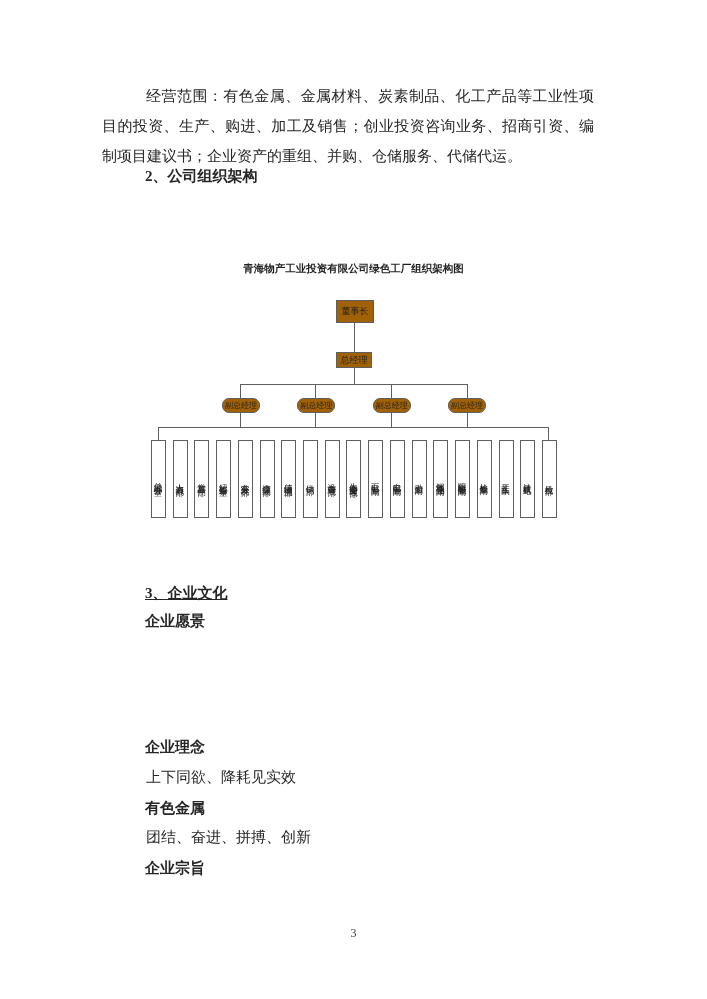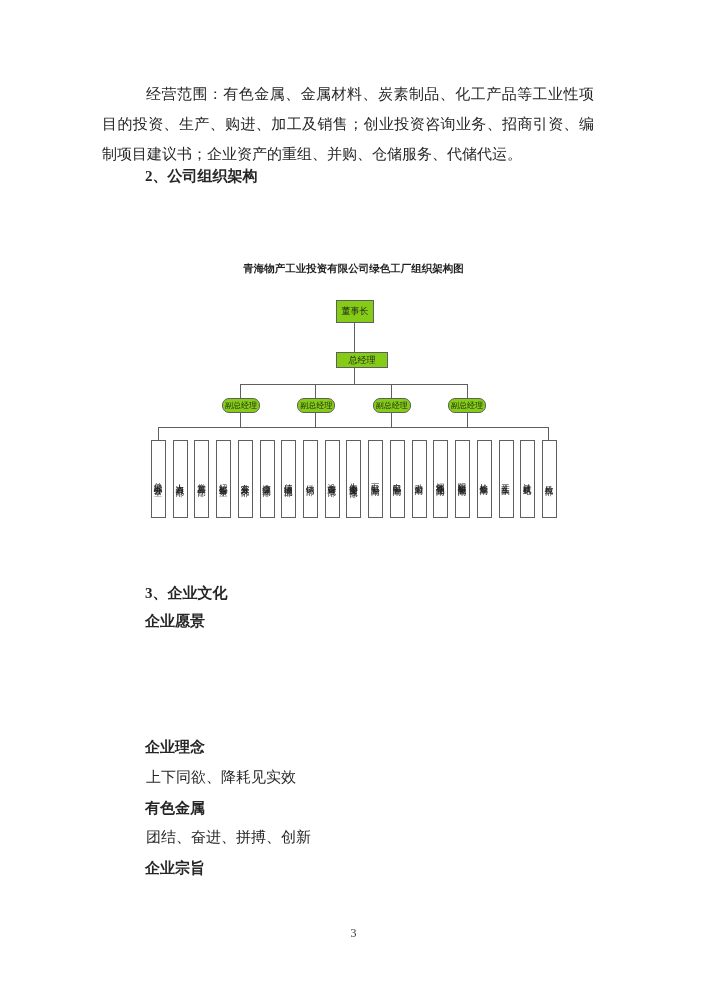--- a/index.html
+++ b/index.html
@@ -14,21 +14,20 @@
   }
   .body-text {
     position: absolute;
     left: 102px;
     width: 492px;
     font-size: 15px;
     line-height: 30px;
     text-align: justify;
     text-indent: 44px;
     margin: 0;
-    font-family: Liberation Mono, monospace;
   }
   .heading {
     position: absolute;
     left: 145px;
     font-size: 15px;
     font-weight: bold;
     margin: 0;
     line-height: 17px;
   }
   .subline {
@@ -45,28 +44,28 @@
     left: 0; top: 262px; width: 707px;
     text-align: center;
     font-size: 10.5px;
     font-weight: bold;
     color: #1f1f1f;
   }
   .node {
     position: absolute;
     box-sizing: border-box;
     border: 1px solid #5f5f5f;
-    background: #84cc16;
+    background: #a16207;
     display: flex;
     align-items: center;
     justify-content: center;
     color: #1f1f1f;
   }
   .node.chairman { left: 336px; top: 300px; width: 38px; height: 23px; font-size: 9px; }
-  .node.gm       { left: 336px; top: 352px; width: 52px; height: 16px; font-size: 9px; }
+  .node.gm       { left: 336px; top: 352px; width: 36px; height: 16px; font-size: 9px; }
   .vp-row {
     position: absolute;
     left: 222px; top: 398px; width: 264px; height: 15px;
     display: flex;
     justify-content: space-between;
   }
   .node.vp {
     position: relative;
     width: 38px; height: 15px;
     font-size: 8px;
@@ -186,21 +185,21 @@
         <div class="dept">检修车间</div>
 
         <div class="dept">工艺车队</div>
 
         <div class="dept">计量机站</div>
 
         <div class="dept">质检部</div>
       </div>
   </div>
 
-  <h2 class="heading" style="top: 585px;">3、企业文化</h2>
+  <h2 class="heading" style="top: 585px; text-decoration: underline;">3、企业文化</h2>
 
   <h3 class="heading" style="top: 613px;">企业愿景</h3>
 
 
   <h3 class="heading" style="top: 739px;">企业理念</h3>
 
   <p class="subline" style="top: 769px;">上下同欲、降耗见实效</p>
 
   <h3 class="heading" style="top: 800px;">有色金属</h3>
 

